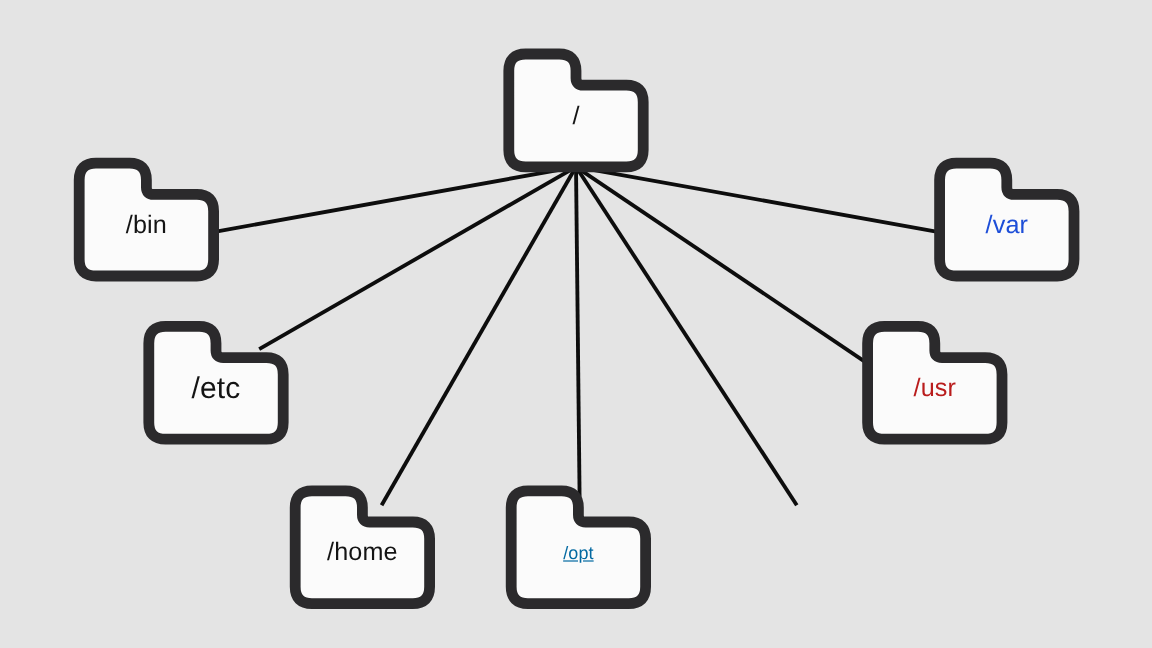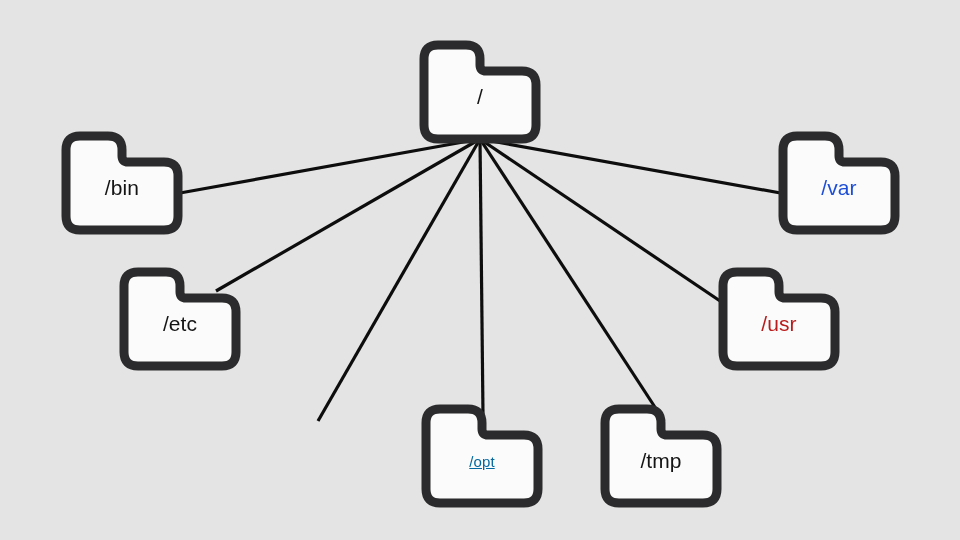--- a/index.html
+++ b/index.html
@@ -81,33 +81,33 @@
       <div class="folder-node" style="left: 66px; top: 136px; width: 112px; height: 94px;">
         <svg width="112" height="94" viewBox="0 0 112 94">
           <path d="M 14.00 94.00 Q 0.00 94.00 0.00 80.00 L 0.00 14.00 Q 0.00 0.00 14.00 0.00 L 42.00 0.00 Q 56.00 0.00 56.00 14.00 L 56.00 20.00 Q 56.00 26.00 62.00 26.00 L 98.00 26.00 Q 112.00 26.00 112.00 40.00 L 112.00 80.00 Q 112.00 94.00 98.00 94.00 Z" fill="#fbfbfb" stroke="#2b2a2c" stroke-width="9" stroke-linejoin="round"></path>
         </svg>
         <div class="folder-label" style="font-size: 21px; color: rgb(20, 20, 20);">/bin</div>
       </div>
       <div class="folder-node" style="left: 124px; top: 272px; width: 112px; height: 94px;">
         <svg width="112" height="94" viewBox="0 0 112 94">
           <path d="M 14.00 94.00 Q 0.00 94.00 0.00 80.00 L 0.00 14.00 Q 0.00 0.00 14.00 0.00 L 42.00 0.00 Q 56.00 0.00 56.00 14.00 L 56.00 20.00 Q 56.00 26.00 62.00 26.00 L 98.00 26.00 Q 112.00 26.00 112.00 40.00 L 112.00 80.00 Q 112.00 94.00 98.00 94.00 Z" fill="#fbfbfb" stroke="#2b2a2c" stroke-width="9" stroke-linejoin="round"></path>
         </svg>
-        <div class="folder-label" style="font-size: 21px; color: rgb(20, 20, 20);">/etc</div>
+        <div class="folder-label" style="font-size: 25px; color: rgb(20, 20, 20);">/etc</div>
+      </div>
+      <div class="folder-node" style="left: 246px; top: 409px; width: 112px; height: 94px;">
+        <svg width="112" height="94" viewBox="0 0 112 94">
+          <path d="M 14.00 94.00 Q 0.00 94.00 0.00 80.00 L 0.00 14.00 Q 0.00 0.00 14.00 0.00 L 42.00 0.00 Q 56.00 0.00 56.00 14.00 L 56.00 20.00 Q 56.00 26.00 62.00 26.00 L 98.00 26.00 Q 112.00 26.00 112.00 40.00 L 112.00 80.00 Q 112.00 94.00 98.00 94.00 Z" fill="#fbfbfb" stroke="#2b2a2c" stroke-width="9" stroke-linejoin="round"></path>
+        </svg>
+        <div class="folder-label" style="font-size: 21px; color: rgb(20, 20, 20);">/home</div>
       </div>
       <div class="folder-node" style="left: 426px; top: 409px; width: 112px; height: 94px;">
         <svg width="112" height="94" viewBox="0 0 112 94">
           <path d="M 14.00 94.00 Q 0.00 94.00 0.00 80.00 L 0.00 14.00 Q 0.00 0.00 14.00 0.00 L 42.00 0.00 Q 56.00 0.00 56.00 14.00 L 56.00 20.00 Q 56.00 26.00 62.00 26.00 L 98.00 26.00 Q 112.00 26.00 112.00 40.00 L 112.00 80.00 Q 112.00 94.00 98.00 94.00 Z" fill="#fbfbfb" stroke="#2b2a2c" stroke-width="9" stroke-linejoin="round"></path>
         </svg>
         <div class="folder-label" style="font-size: 15px; color: #0369a1; text-decoration: underline;">/opt</div>
-      </div>
-      <div class="folder-node" style="left: 605px; top: 409px; width: 112px; height: 94px;">
-        <svg width="112" height="94" viewBox="0 0 112 94">
-          <path d="M 14.00 94.00 Q 0.00 94.00 0.00 80.00 L 0.00 14.00 Q 0.00 0.00 14.00 0.00 L 42.00 0.00 Q 56.00 0.00 56.00 14.00 L 56.00 20.00 Q 56.00 26.00 62.00 26.00 L 98.00 26.00 Q 112.00 26.00 112.00 40.00 L 112.00 80.00 Q 112.00 94.00 98.00 94.00 Z" fill="#fbfbfb" stroke="#2b2a2c" stroke-width="9" stroke-linejoin="round"></path>
-        </svg>
-        <div class="folder-label" style="font-size: 21px; color: rgb(20, 20, 20);">/tmp</div>
       </div>
       <div class="folder-node" style="left: 723px; top: 272px; width: 112px; height: 94px;">
         <svg width="112" height="94" viewBox="0 0 112 94">
           <path d="M 14.00 94.00 Q 0.00 94.00 0.00 80.00 L 0.00 14.00 Q 0.00 0.00 14.00 0.00 L 42.00 0.00 Q 56.00 0.00 56.00 14.00 L 56.00 20.00 Q 56.00 26.00 62.00 26.00 L 98.00 26.00 Q 112.00 26.00 112.00 40.00 L 112.00 80.00 Q 112.00 94.00 98.00 94.00 Z" fill="#fbfbfb" stroke="#2b2a2c" stroke-width="9" stroke-linejoin="round"></path>
         </svg>
         <div class="folder-label" style="font-size: 21px; color: #b91c1c;">/usr</div>
       </div>
       <div class="folder-node" style="left: 783px; top: 136px; width: 112px; height: 94px;">
         <svg width="112" height="94" viewBox="0 0 112 94">
           <path d="M 14.00 94.00 Q 0.00 94.00 0.00 80.00 L 0.00 14.00 Q 0.00 0.00 14.00 0.00 L 42.00 0.00 Q 56.00 0.00 56.00 14.00 L 56.00 20.00 Q 56.00 26.00 62.00 26.00 L 98.00 26.00 Q 112.00 26.00 112.00 40.00 L 112.00 80.00 Q 112.00 94.00 98.00 94.00 Z" fill="#fbfbfb" stroke="#2b2a2c" stroke-width="9" stroke-linejoin="round"></path>

